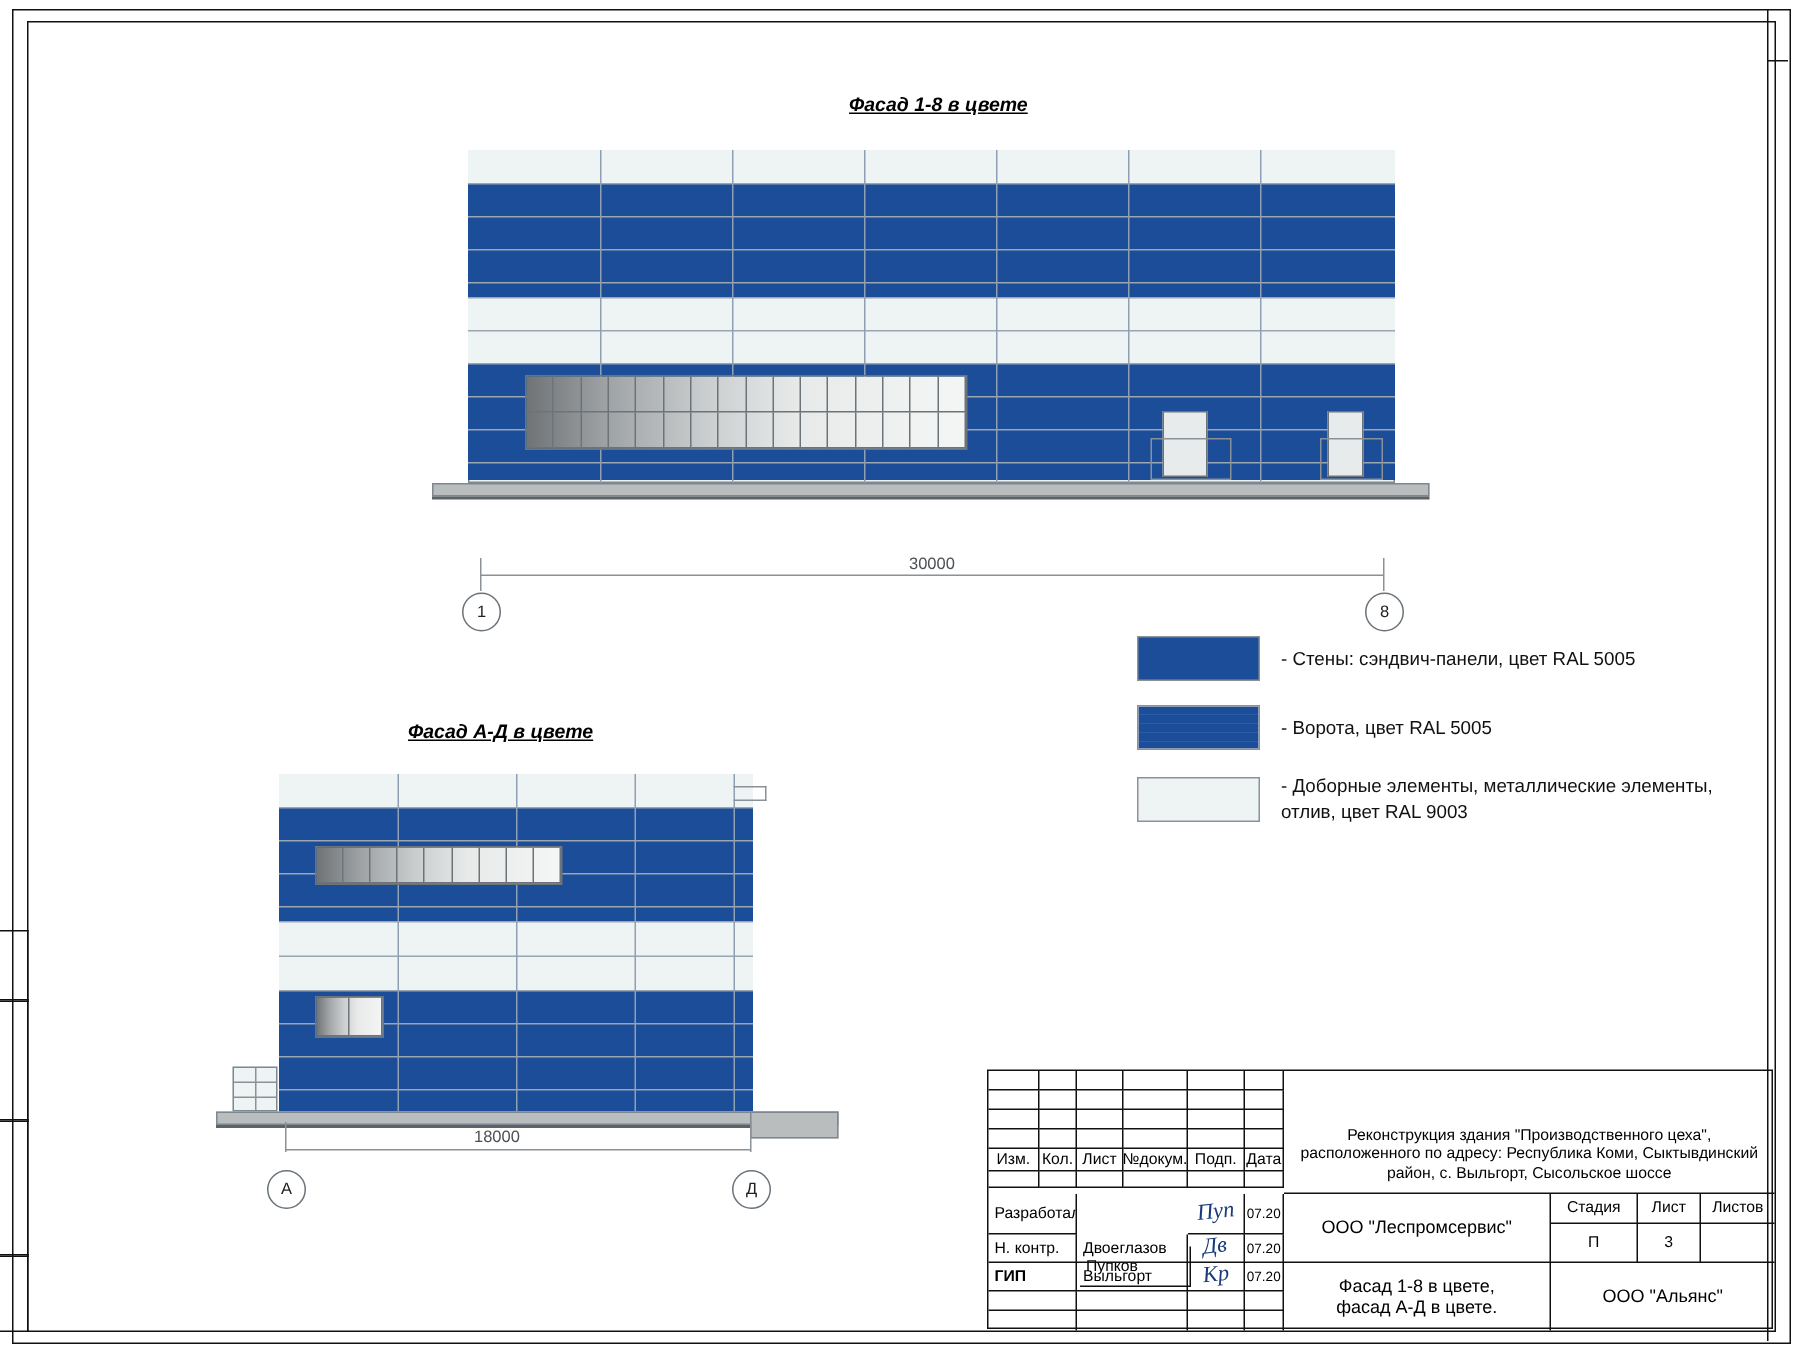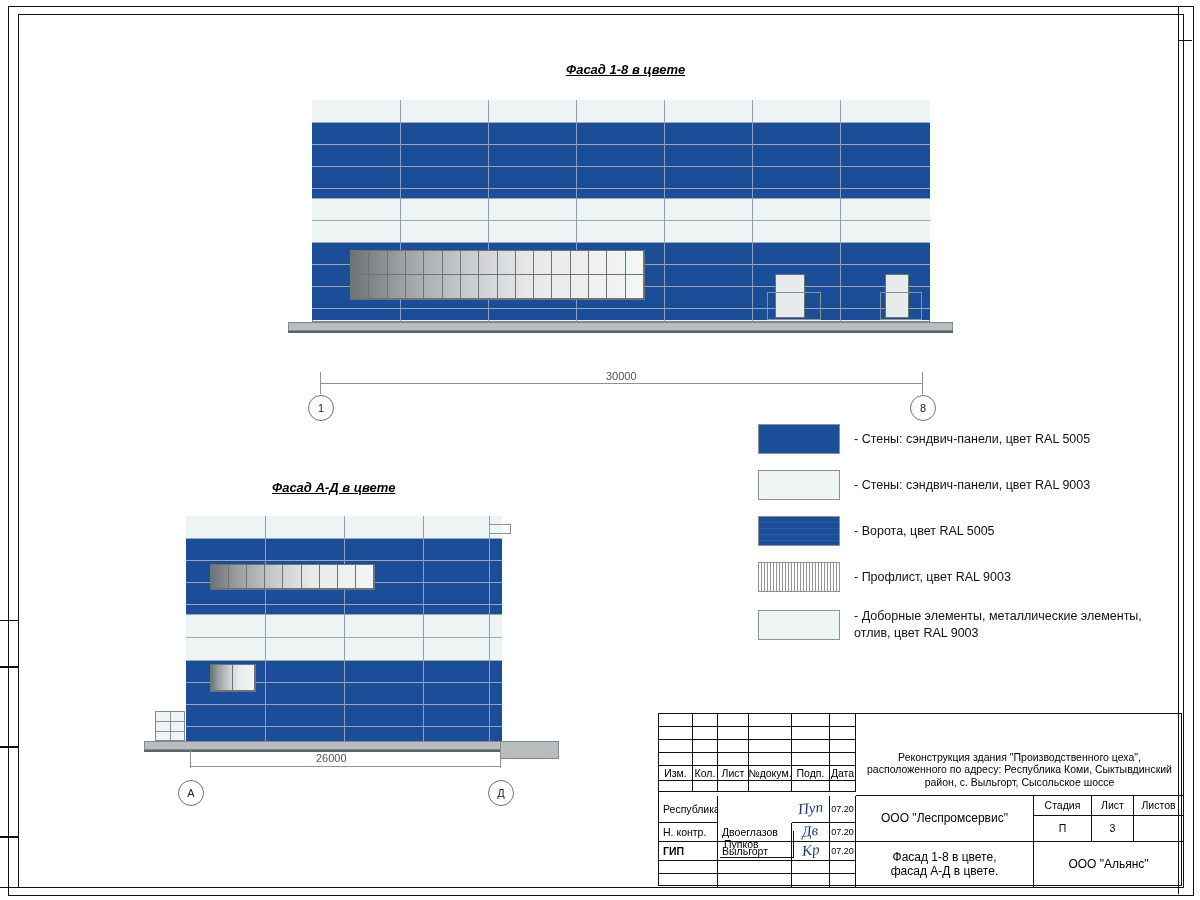--- a/index.html
+++ b/index.html
@@ -363,40 +363,32 @@
     <div style="position:absolute;left:14px;top:0;width:1px;height:100%;background:#8a9298;"></div>
   </div>
 
   <div class="plinth" style="left:144px; top:741px; width:415px; height:9px;"></div>
   <div style="position:absolute; left:500px; top:741px; width:59px; height:18px; background:#b9bdbd; border:1px solid #7d8893; box-sizing:border-box;"></div>
   <div class="ground-line" style="left:144px; top:750px; width:356px;"></div>
 
   <div class="dim-tick" style="left:190px; top:748px; height:20px;"></div>
   <div class="dim-tick" style="left:500px; top:748px; height:20px;"></div>
   <div class="dim-line" style="left:190px; top:766px; width:310px;"></div>
-  <div class="dim-text" style="left:316px; top:752px;">26000</div>
+  <div class="dim-text" style="left:316px; top:752px;">18000</div>
   <div class="axis-bubble" style="left:178px; top:780px;">А</div>
   <div class="axis-bubble" style="left:488px; top:780px;">Д</div>
 
   <div class="legend">
     <div class="legend-row">
       <div class="swatch blue"></div>
       <div class="legend-label">- Стены: сэндвич-панели, цвет RAL 5005</div>
     </div>
     <div class="legend-row">
-      <div class="swatch white"></div>
-      <div class="legend-label">- Стены: сэндвич-панели, цвет RAL 9003</div>
-    </div>
-    <div class="legend-row">
       <div class="swatch gate"></div>
       <div class="legend-label">- Ворота, цвет RAL 5005</div>
-    </div>
-    <div class="legend-row">
-      <div class="swatch profile"></div>
-      <div class="legend-label">- Профлист, цвет RAL 9003</div>
     </div>
     <div class="legend-row">
       <div class="swatch white"></div>
       <div class="legend-label">- Доборные элементы, металлические элементы, отлив, цвет RAL 9003</div>
     </div>
   </div>
 
   <div class="stamp">
 
     <div class="cell" style="left:0;   top:0;   width:34px; height:13px;"></div>
@@ -441,21 +433,21 @@
     <div class="cell" style="left:133px;top:52px; width:38px; height:15px;">Подп.</div>
     <div class="cell" style="left:171px;top:52px; width:26px; height:15px;">Дата</div>
 
     <div class="cell" style="left:0;   top:67px; width:34px; height:11px;"></div>
     <div class="cell" style="left:34px; top:67px; width:25px; height:11px;"></div>
     <div class="cell" style="left:59px; top:67px; width:31px; height:11px;"></div>
     <div class="cell" style="left:90px; top:67px; width:43px; height:11px;"></div>
     <div class="cell" style="left:133px;top:67px; width:38px; height:11px;"></div>
     <div class="cell" style="left:171px;top:67px; width:26px; height:11px;"></div>
 
-    <div class="cell left" style="left:0;   top:82px; width:59px; height:27px;">Республика</div>
+    <div class="cell left" style="left:0;   top:82px; width:59px; height:27px;">Разработал</div>
     <div class="cell left" style="left:61px; top:82px; width:74px; height:27px;margin-top:35px;">Пупков</div>
     <div class="cell" style="left:133px;top:82px; width:38px; height:27px;">
         <span class="sig">Пуп</span>
       </div>
     <div class="cell" style="left:171px;top:82px; width:26px; height:27px; font-size:9px;">07.20</div>
 
     <div class="cell left" style="left:0;   top:109px; width:59px; height:19px;">Н. контр.</div>
     <div class="cell left" style="left:59px; top:109px; width:74px; height:19px;">Двоеглазов</div>
     <div class="cell" style="left:133px;top:109px; width:38px; height:19px;">
         <span class="sig">Дв</span>

